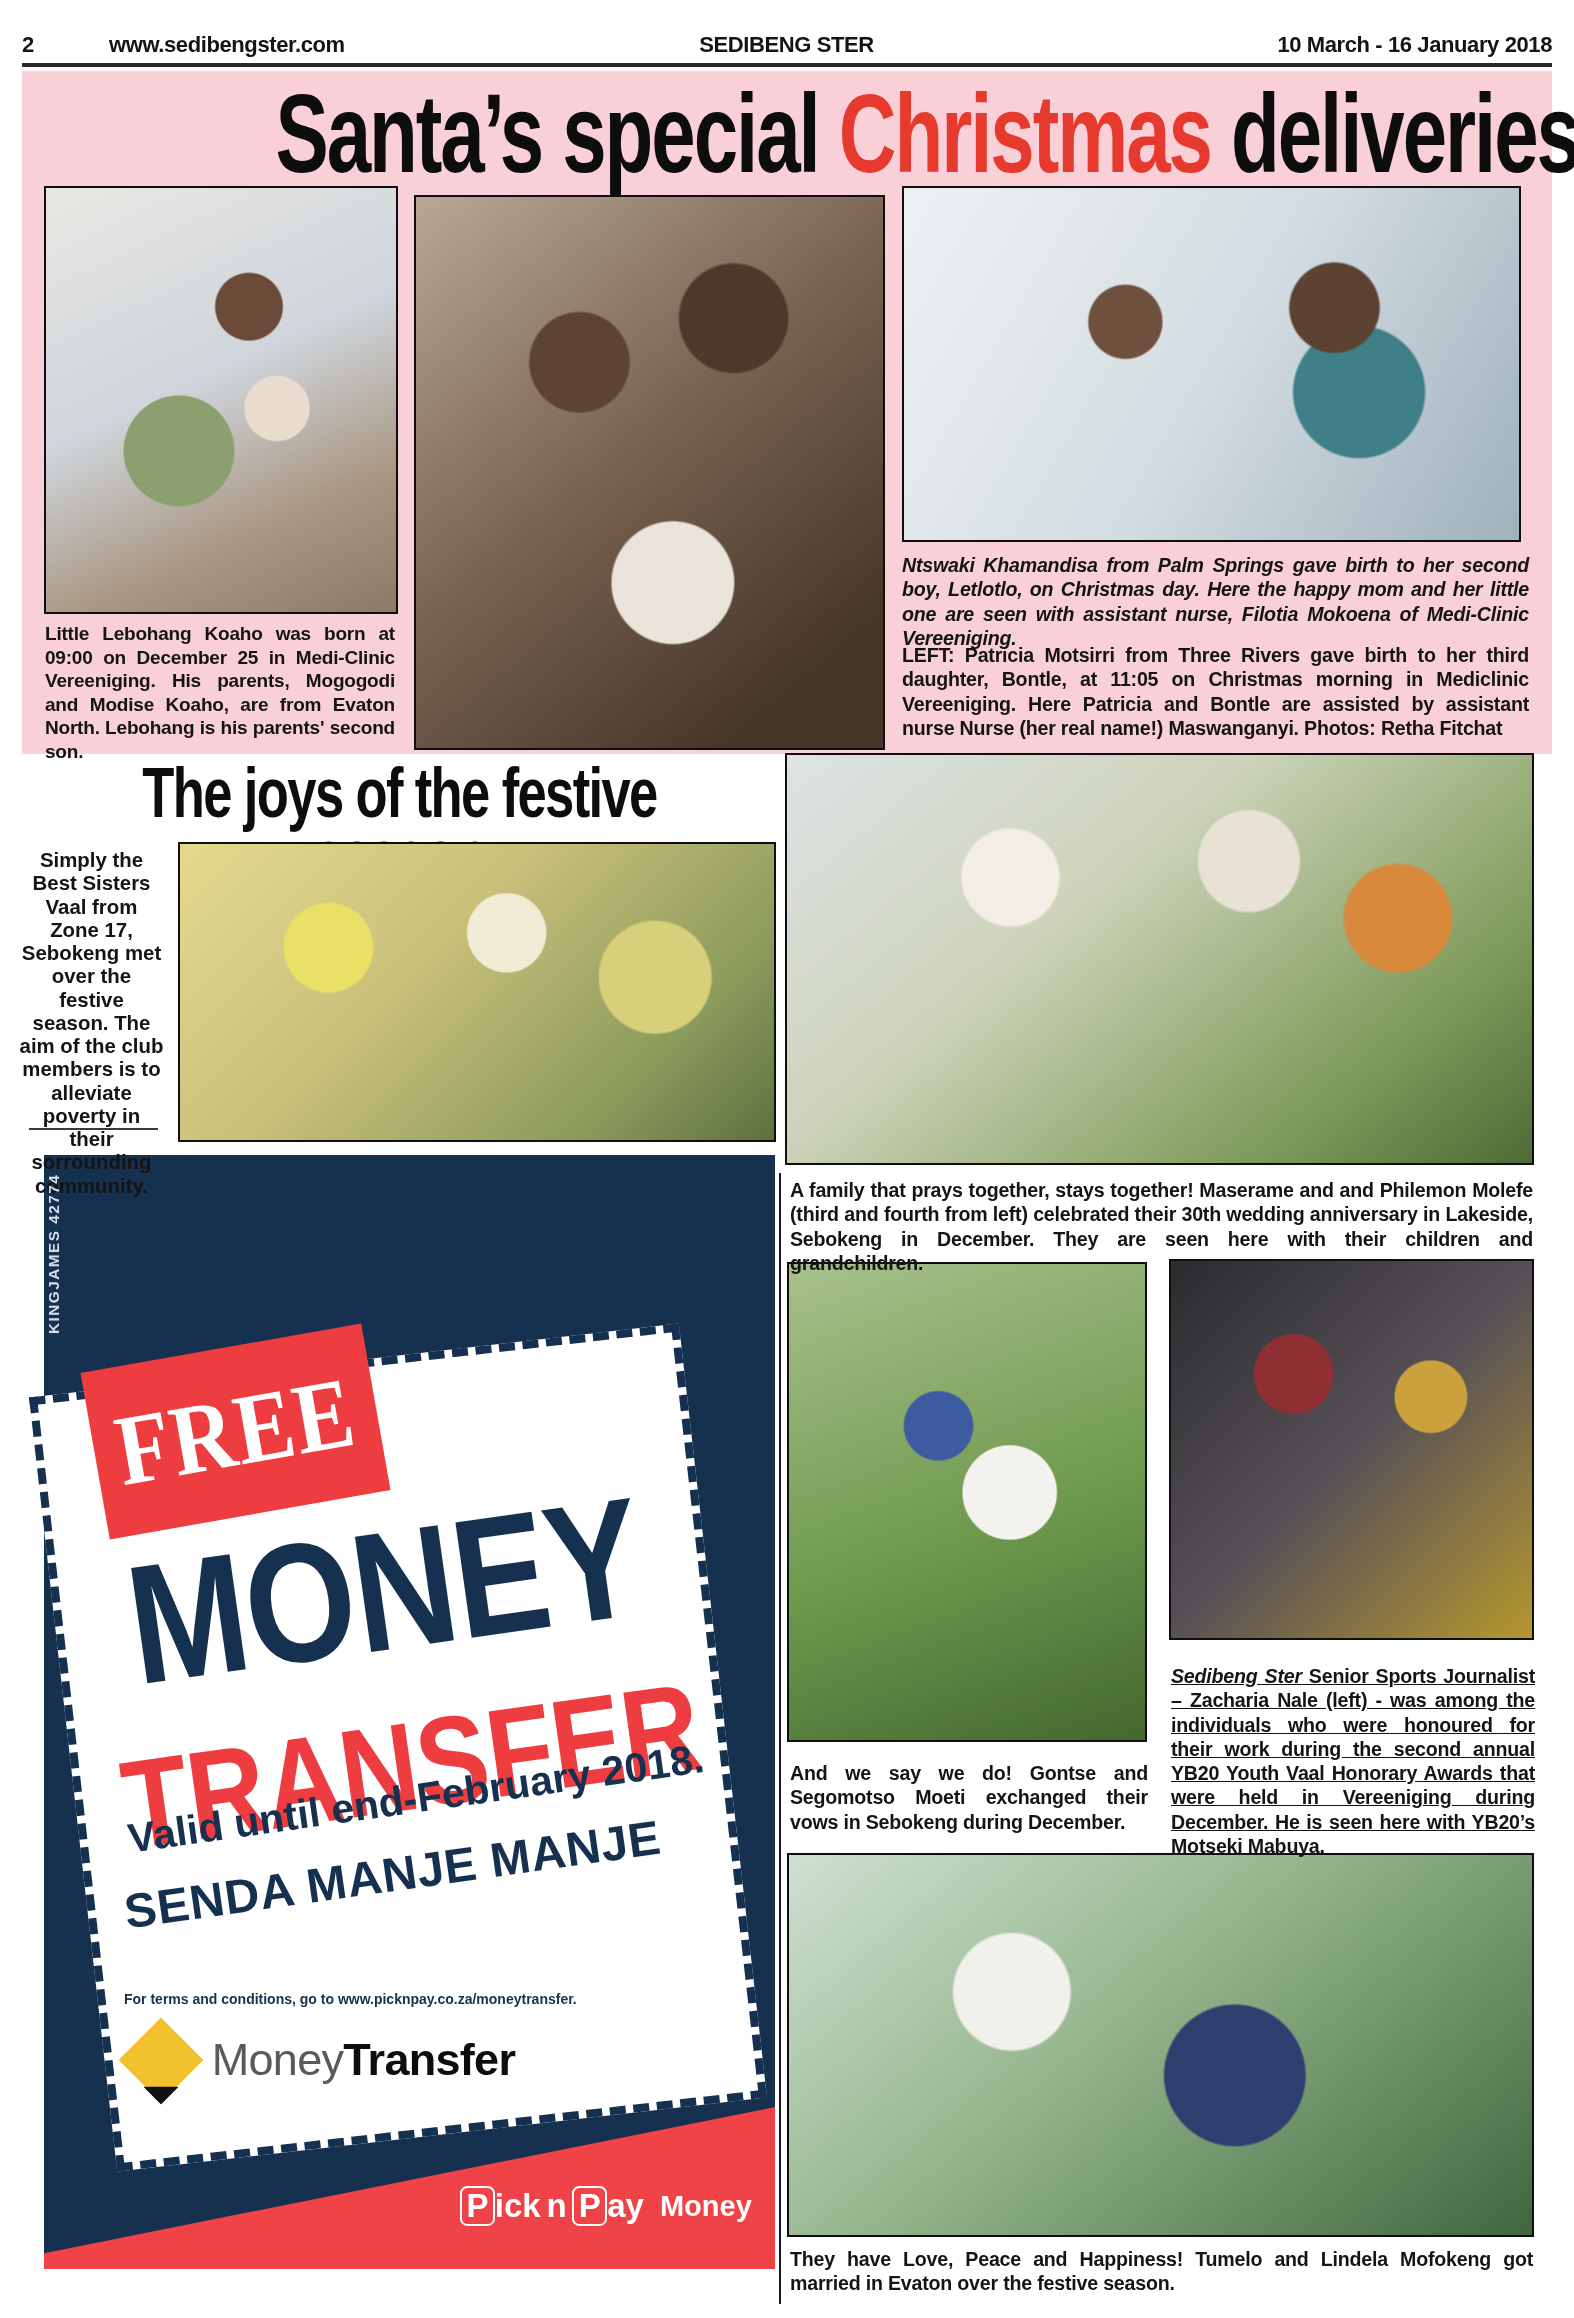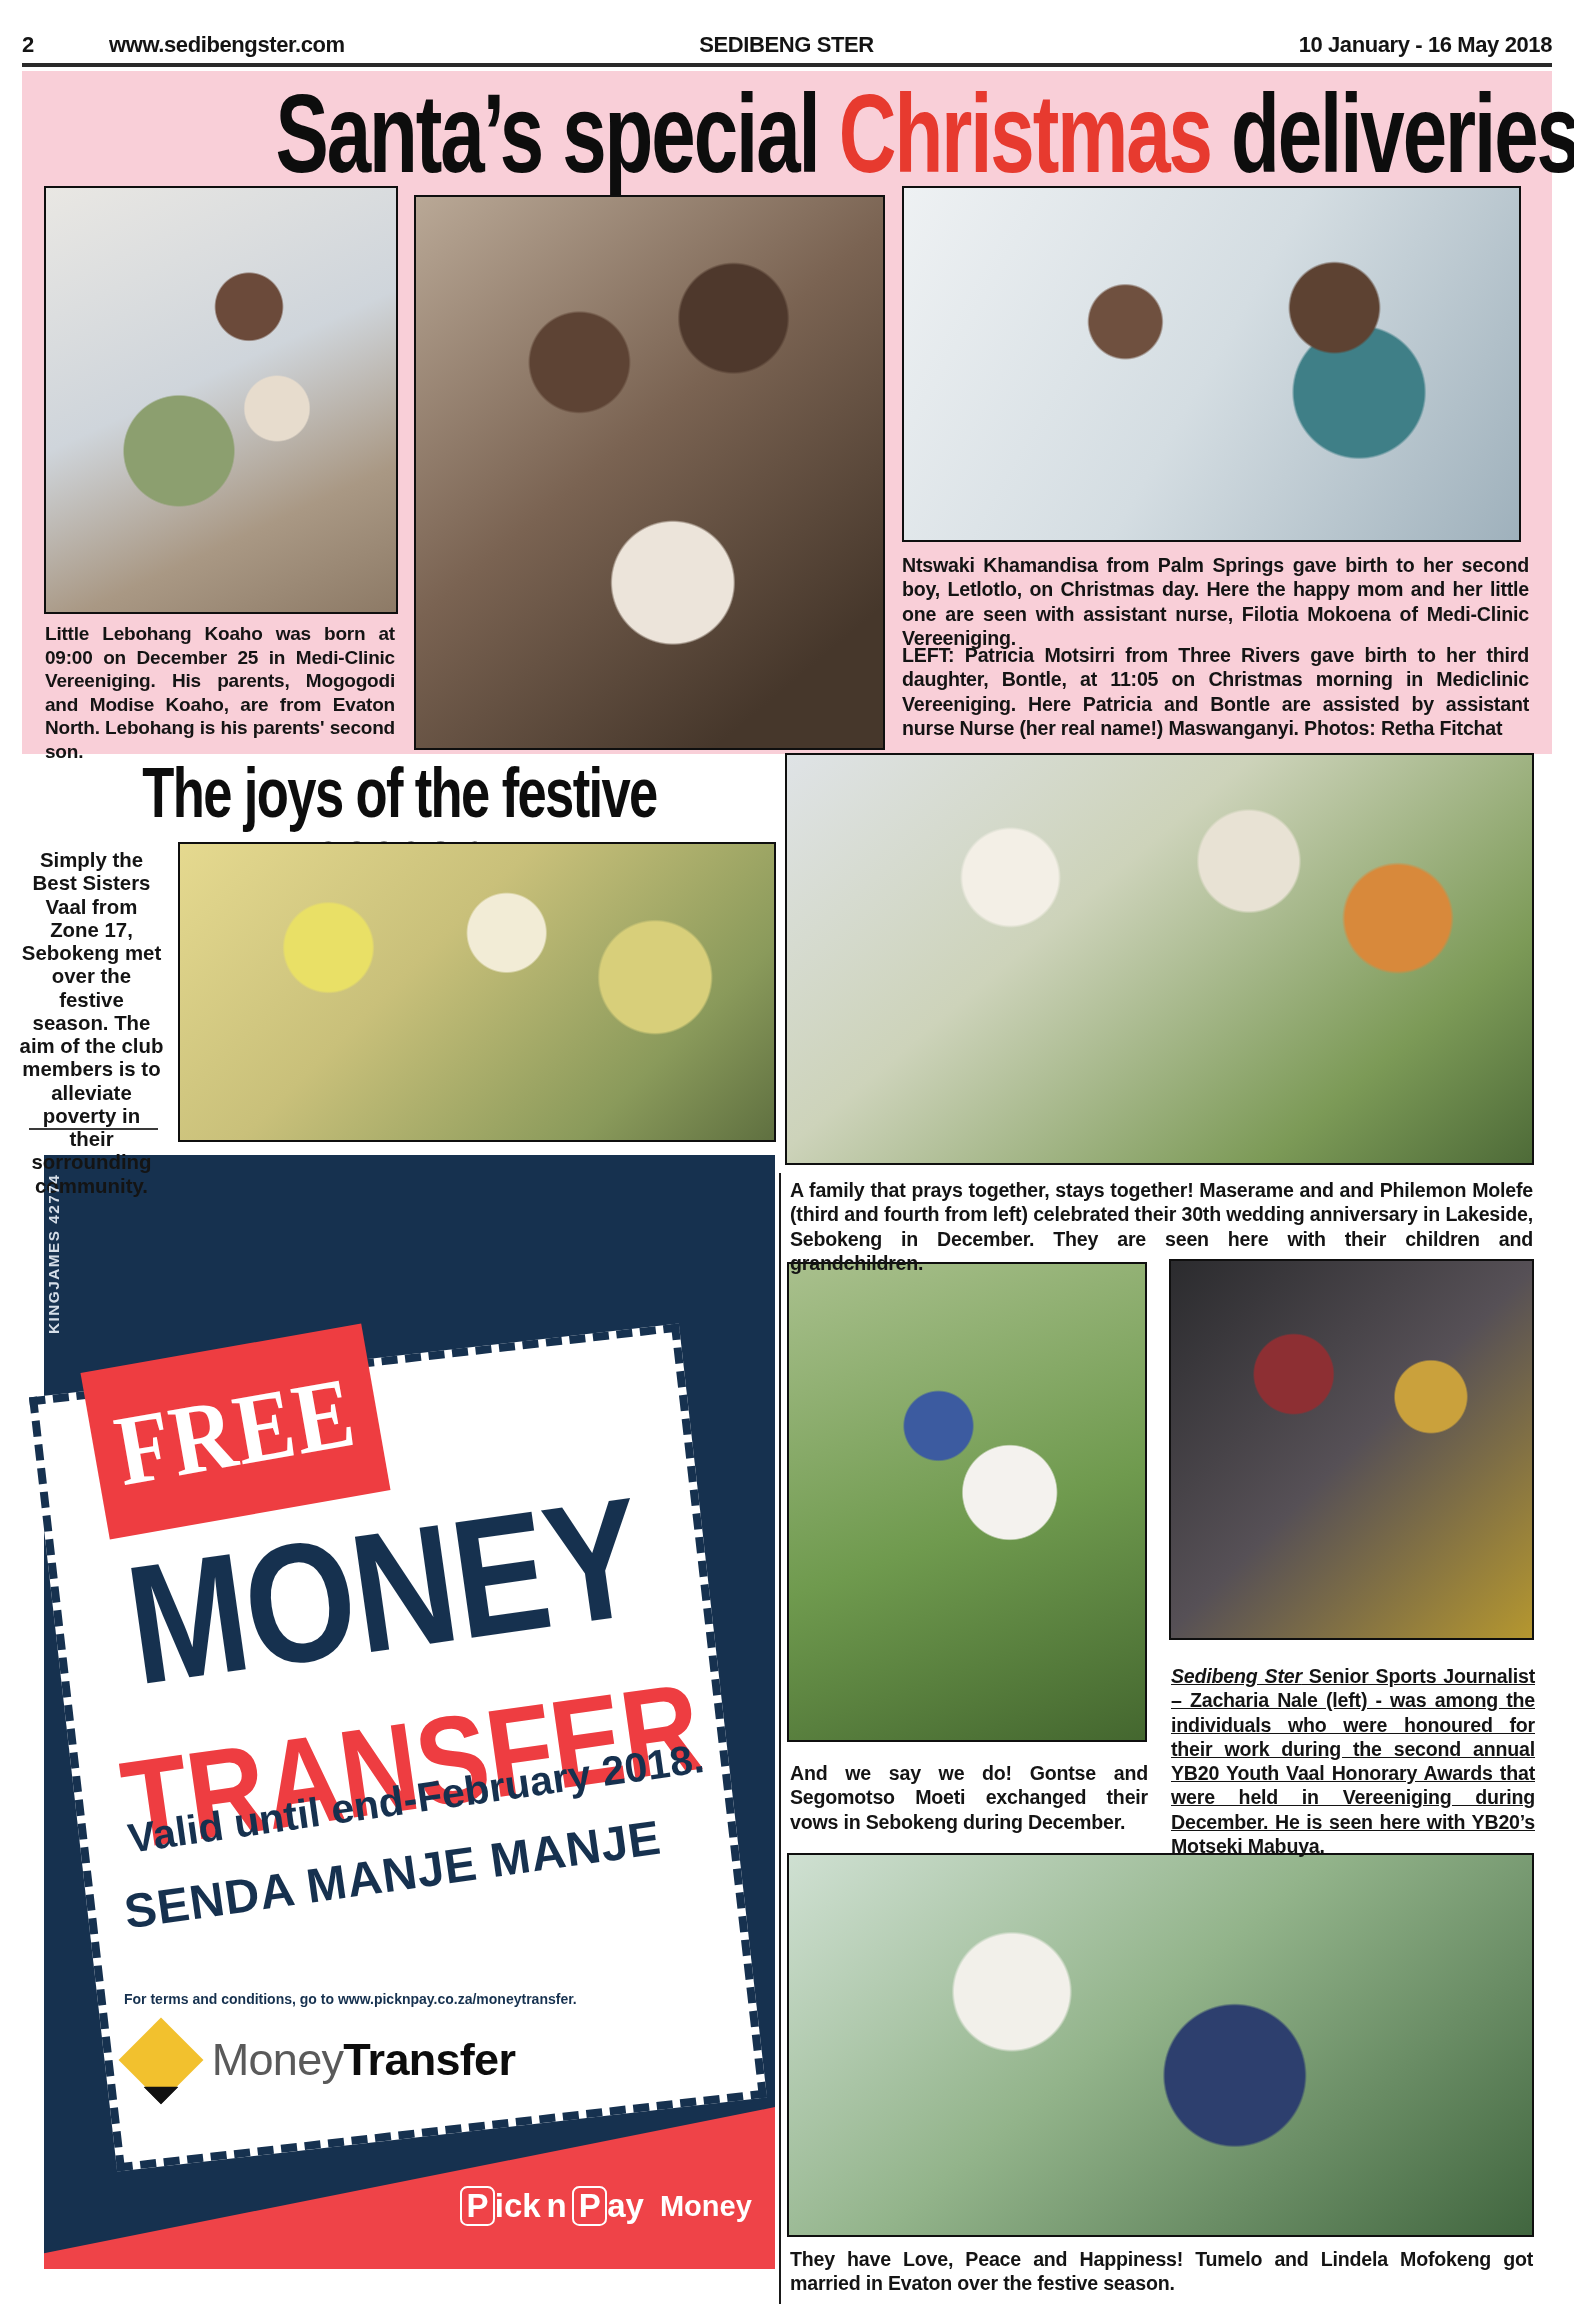--- a/index.html
+++ b/index.html
@@ -113,34 +113,34 @@
   .col-rule { position:absolute; left:779px; top:1173px; width:2.2px; height:1131px; background:#1a1a1a; z-index:2; }
 </style>
 </head>
 <body>
 
 <div class="page">
 
   <div class="hdr" style="left:22px;">2</div>
   <div class="hdr" style="left:109px;width:291px;">www.sedibengster.com</div>
   <div class="hdr" style="left:641px;width:291px;text-align:center;">SEDIBENG STER</div>
-  <div class="hdr" style="right:22px;text-align:right;">10 January - 16 May 2018</div>
+  <div class="hdr" style="right:22px;text-align:right;">10 March - 16 January 2018</div>
   <div class="hdr-rule"></div>
 
   <div class="pink-block"></div>
   <div class="main-headline">
     <span class="cond"><span>Santa’s special </span><span class="red">Christmas</span><span> deliveries</span></span>
   </div>
 
   <div class="photo ph1" style="left:44px;top:186px;width:354px;height:428px;"></div>
   <div class="photo ph2" style="left:414px;top:195px;width:471px;height:555px;"></div>
   <div class="photo ph3" style="left:902px;top:186px;width:619px;height:356px;"></div>
 
   <div class="caption" style="left:45px;top:622px;width:350px;font-size:19px;">Little Lebohang Koaho was born at 09:00 on December 25 in Medi-Clinic Vereeniging. His parents, Mogogodi and Modise Koaho, are from Evaton North. Lebohang is his parents' second son.</div>
-  <div class="caption" style="left:902px;top:553px;width:627px;">Ntswaki Khamandisa from Palm Springs gave birth to her second boy, Letlotlo, on Christmas day. Here the happy mom and her little one are seen with assistant nurse, Filotia Mokoena of Medi-Clinic Vereeniging.</div>
+  <div class="caption" style="left:902px;top:553px;width:627px;font-style:italic;">Ntswaki Khamandisa from Palm Springs gave birth to her second boy, Letlotlo, on Christmas day. Here the happy mom and her little one are seen with assistant nurse, Filotia Mokoena of Medi-Clinic Vereeniging.</div>
   <div class="caption" style="left:902px;top:643px;width:627px;">LEFT: Patricia Motsirri from Three Rivers gave birth to her third daughter, Bontle, at 11:05 on Christmas morning in Mediclinic Vereeniging. Here Patricia and Bontle are assisted by assistant nurse Nurse (her real name!) Maswanganyi. Photos: Retha Fitchat</div>
 
   <div class="joys-headline">
     <span class="cond">The joys of the festive</span>
   </div>
   <div class="joys-line2">
     <span class="cond">season</span>
   </div>
 
   <div class="sidebar-cap">Simply the Best Sisters Vaal from Zone 17, Sebokeng met over the festive season. The aim of the club members is to alleviate poverty in their sorrounding community.</div>

